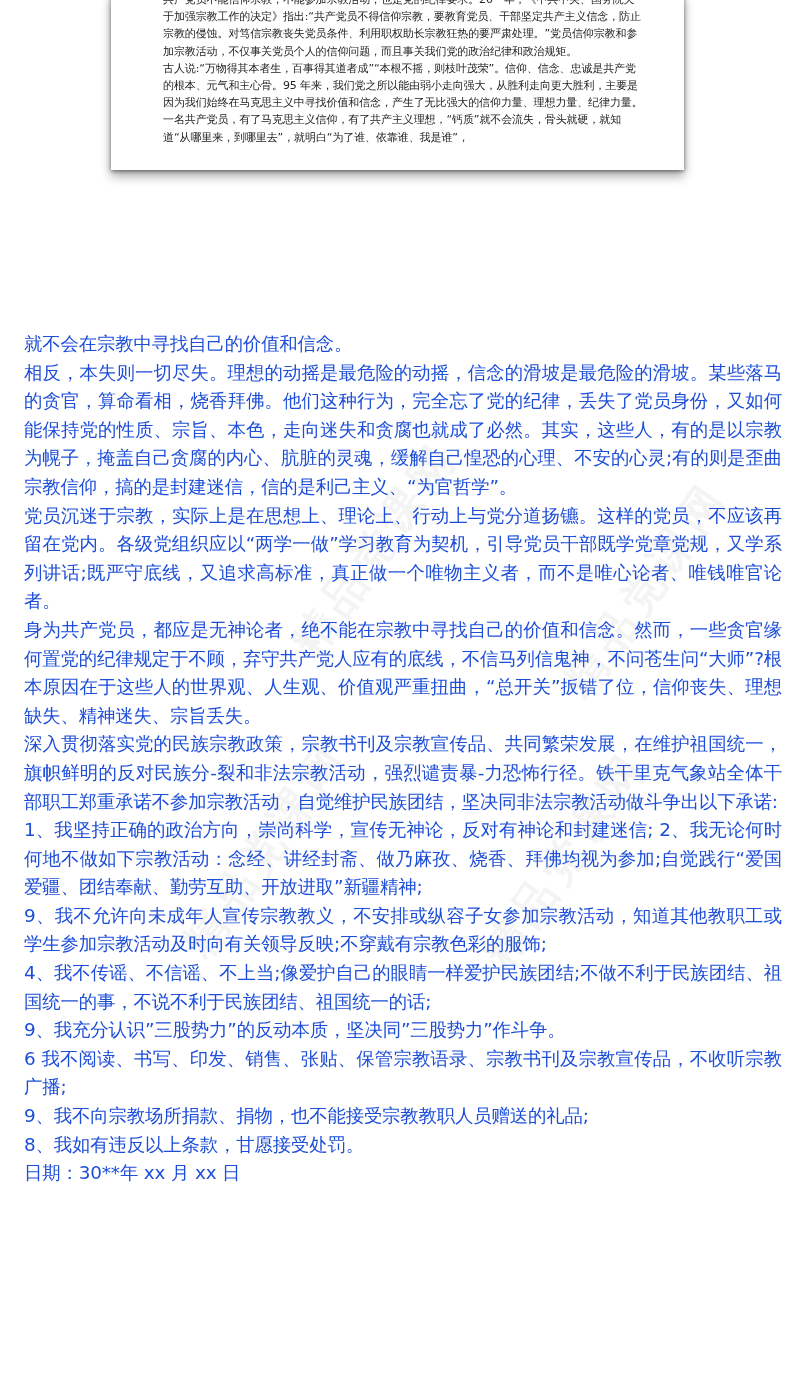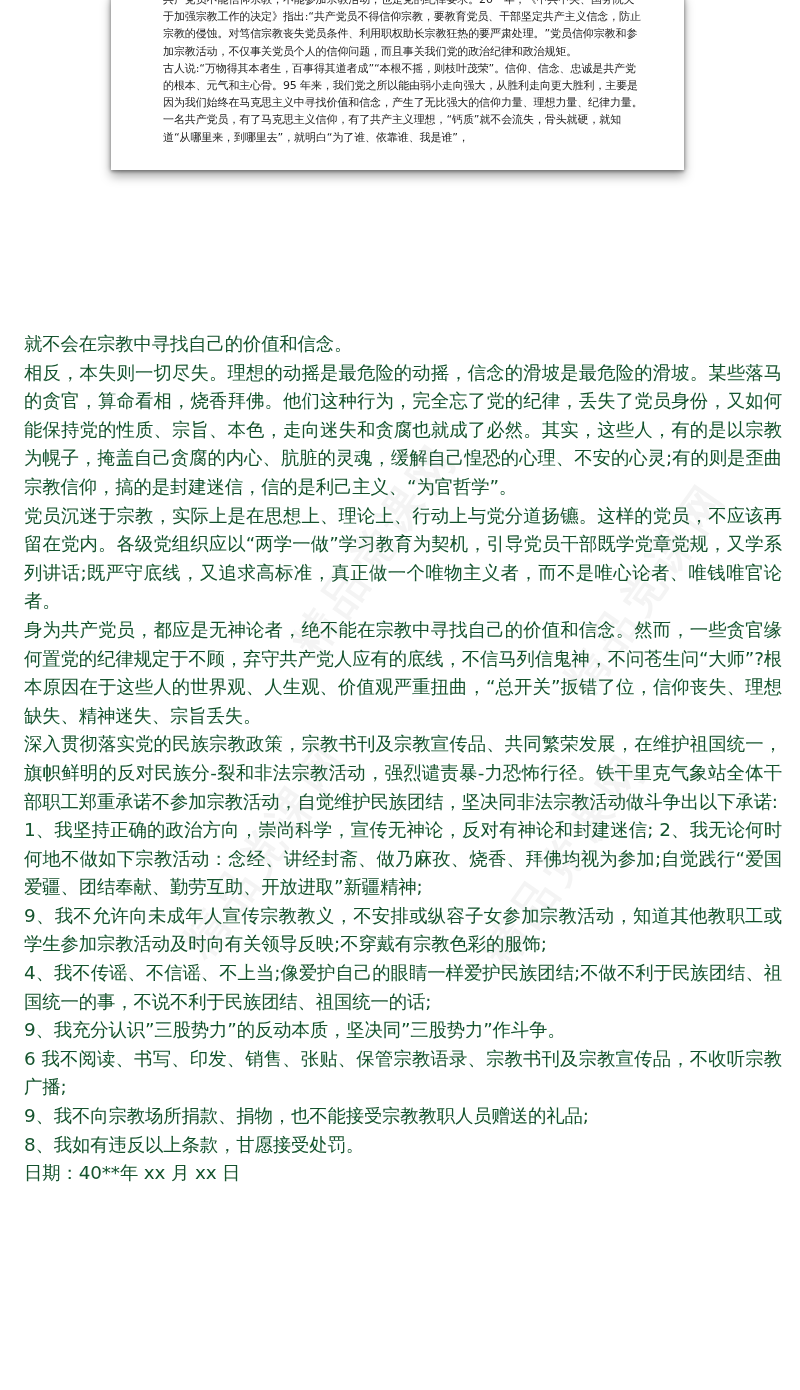--- a/index.html
+++ b/index.html
@@ -37,21 +37,21 @@
     .preview-text p {
       margin: 0;
     }
     .body-text {
       position: absolute;
       left: 24px;
       top: 330px;
       width: 758px;
       font-size: 18.4px;
       line-height: 28.6px;
-      color: #14532d;
+      color: #1d4ed8;
       letter-spacing: -0.15px;
     }
     .body-text p {
       margin: 0;
       text-align: justify;
     }
     .watermark {
       position: absolute;
       color: rgba(0,0,0,0.045);
       font-size: 44px;
@@ -83,14 +83,14 @@
   <p>党员沉迷于宗教，实际上是在思想上、理论上、行动上与党分道扬镳。这样的党员，不应该再留在党内。各级党组织应以“两学一做”学习教育为契机，引导党员干部既学党章党规，又学系列讲话;既严守底线，又追求高标准，真正做一个唯物主义者，而不是唯心论者、唯钱唯官论者。</p>
   <p>身为共产党员，都应是无神论者，绝不能在宗教中寻找自己的价值和信念。然而，一些贪官缘何置党的纪律规定于不顾，弃守共产党人应有的底线，不信马列信鬼神，不问苍生问“大师”?根本原因在于这些人的世界观、人生观、价值观严重扭曲，“总开关”扳错了位，信仰丧失、理想缺失、精神迷失、宗旨丢失。</p>
   <p>深入贯彻落实党的民族宗教政策，宗教书刊及宗教宣传品、共同繁荣发展，在维护祖国统一，旗帜鲜明的反对民族分-裂和非法宗教活动，强烈谴责暴-力恐怖行径。铁干里克气象站全体干部职工郑重承诺不参加宗教活动，自觉维护民族团结，坚决同非法宗教活动做斗争出以下承诺:</p>
   <p>1、我坚持正确的政治方向，崇尚科学，宣传无神论，反对有神论和封建迷信; 2、我无论何时何地不做如下宗教活动：念经、讲经封斋、做乃麻孜、烧香、拜佛均视为参加;自觉践行“爱国爱疆、团结奉献、勤劳互助、开放进取”新疆精神;</p>
   <p>9、我不允许向未成年人宣传宗教教义，不安排或纵容子女参加宗教活动，知道其他教职工或学生参加宗教活动及时向有关领导反映;不穿戴有宗教色彩的服饰;</p>
   <p>4、我不传谣、不信谣、不上当;像爱护自己的眼睛一样爱护民族团结;不做不利于民族团结、祖国统一的事，不说不利于民族团结、祖国统一的话;</p>
   <p>9、我充分认识”三股势力”的反动本质，坚决同”三股势力”作斗争。</p>
   <p>6 我不阅读、书写、印发、销售、张贴、保管宗教语录、宗教书刊及宗教宣传品，不收听宗教广播;</p>
   <p>9、我不向宗教场所捐款、捐物，也不能接受宗教教职人员赠送的礼品;</p>
   <p>8、我如有违反以上条款，甘愿接受处罚。</p>
-  <p>日期：40**年 xx 月 xx 日</p>
+  <p>日期：30**年 xx 月 xx 日</p>
 </div>
 
 </body></html>

